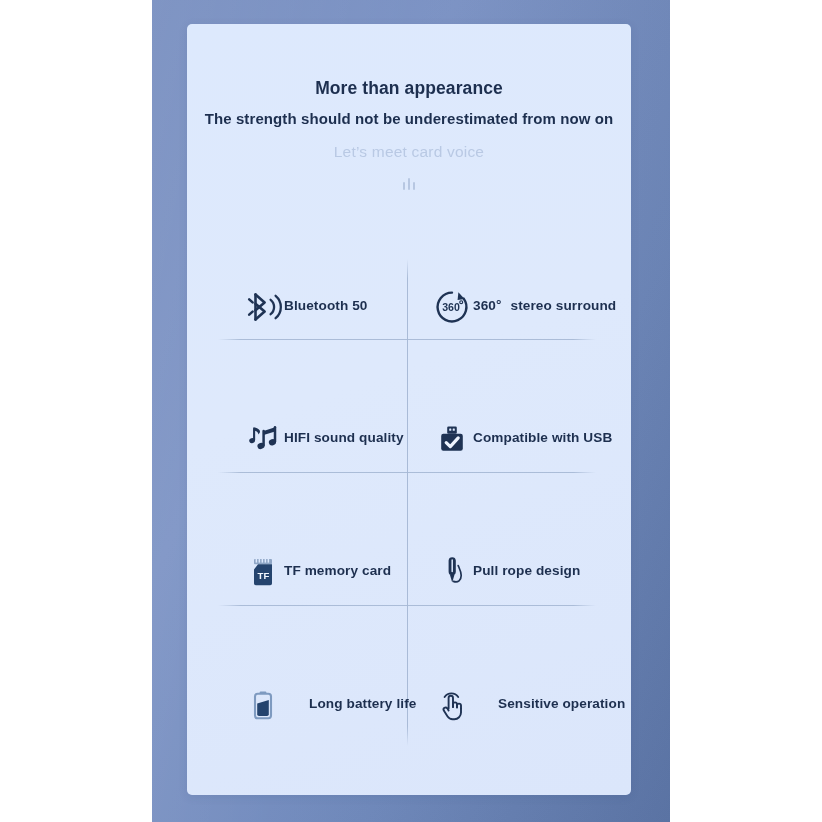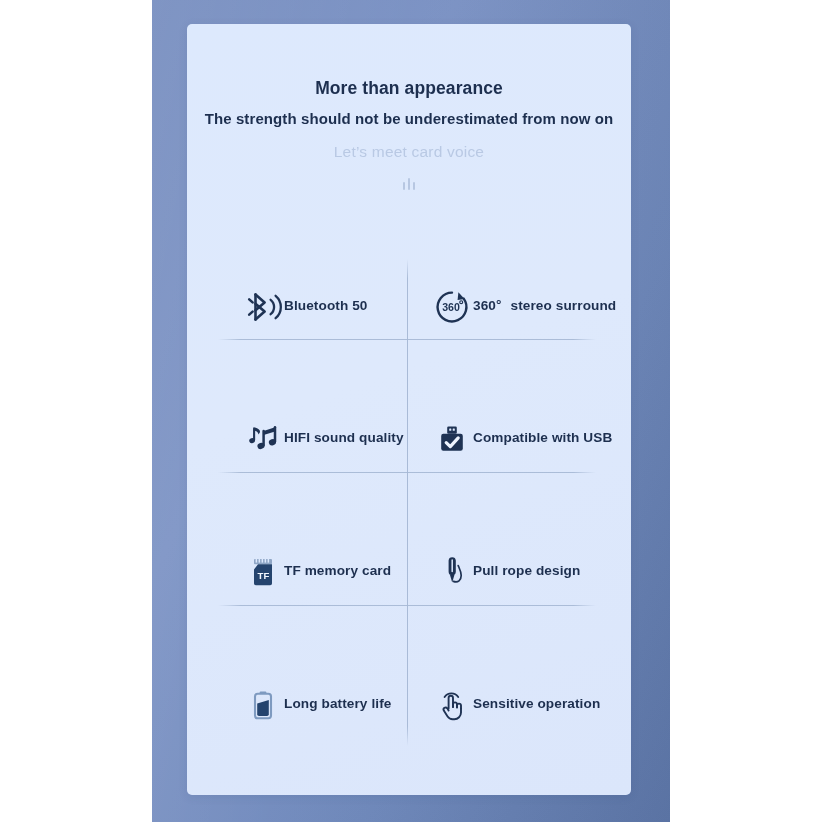--- a/index.html
+++ b/index.html
@@ -126,21 +126,21 @@
     align-items: center;
     justify-content: flex-start;
     box-sizing: border-box;
     margin-left: 24px;
   }
   .cell.col-l { left: 0; }
   .cell.col-r { left: 189px; }
   .cell.row-0 { top: 0px; }
   .cell.row-1 { top: 132px; }
   .cell.row-2 { top: 265px; }
-  .cell.row-3 { top: 398px; }
+  .cell.row-3 { top: 398px; gap: 25px; }
 
   .ficon {
     height: 54px;
     display: flex;
     align-items: center;
     justify-content: center;
     margin-top: 16px;
     color: #1f3354;
   }
   .flabel {

